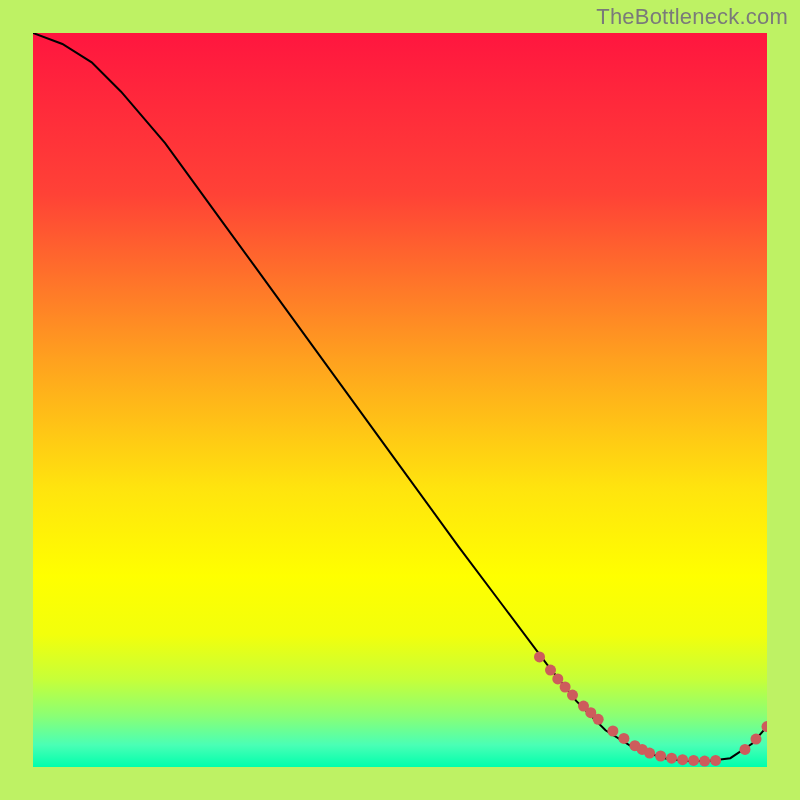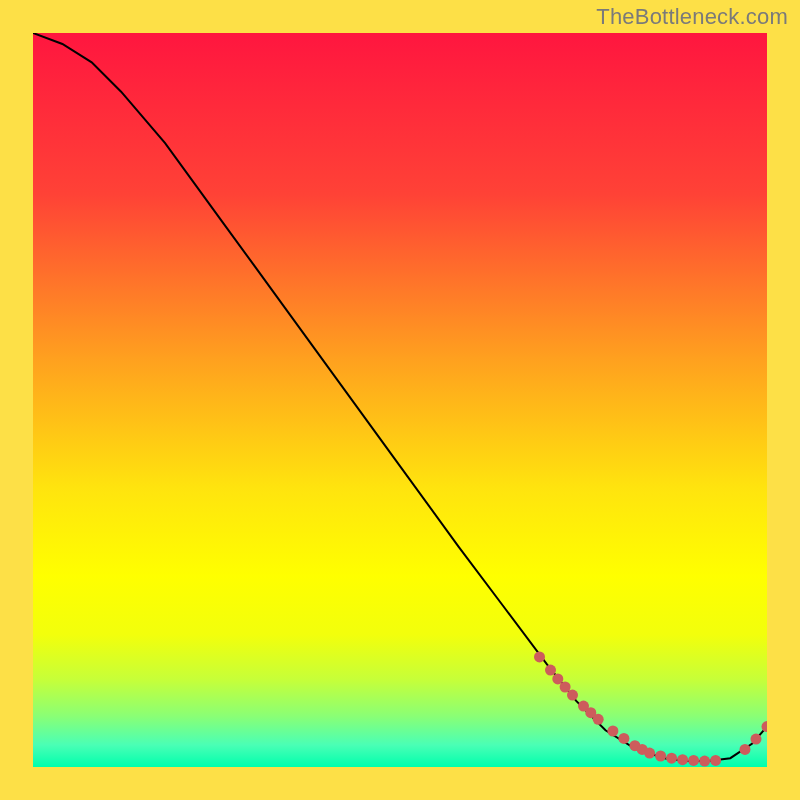--- a/index.html
+++ b/index.html
@@ -8,21 +8,21 @@
     width: 800px;
     height: 800px;
     background: #000;
     overflow: hidden;
     font-family: Arial, Helvetica, sans-serif;
   }
   .frame {
     position: relative;
     width: 800px;
     height: 800px;
-    background: #fde047;
+    background: #bef264;
   }
   .watermark {
     position: absolute;
     top: 4px;
     right: 12px;
     color: #7a7a7a;
     font-size: 22px;
     letter-spacing: 0.2px;
     font-weight: 400;
   }

